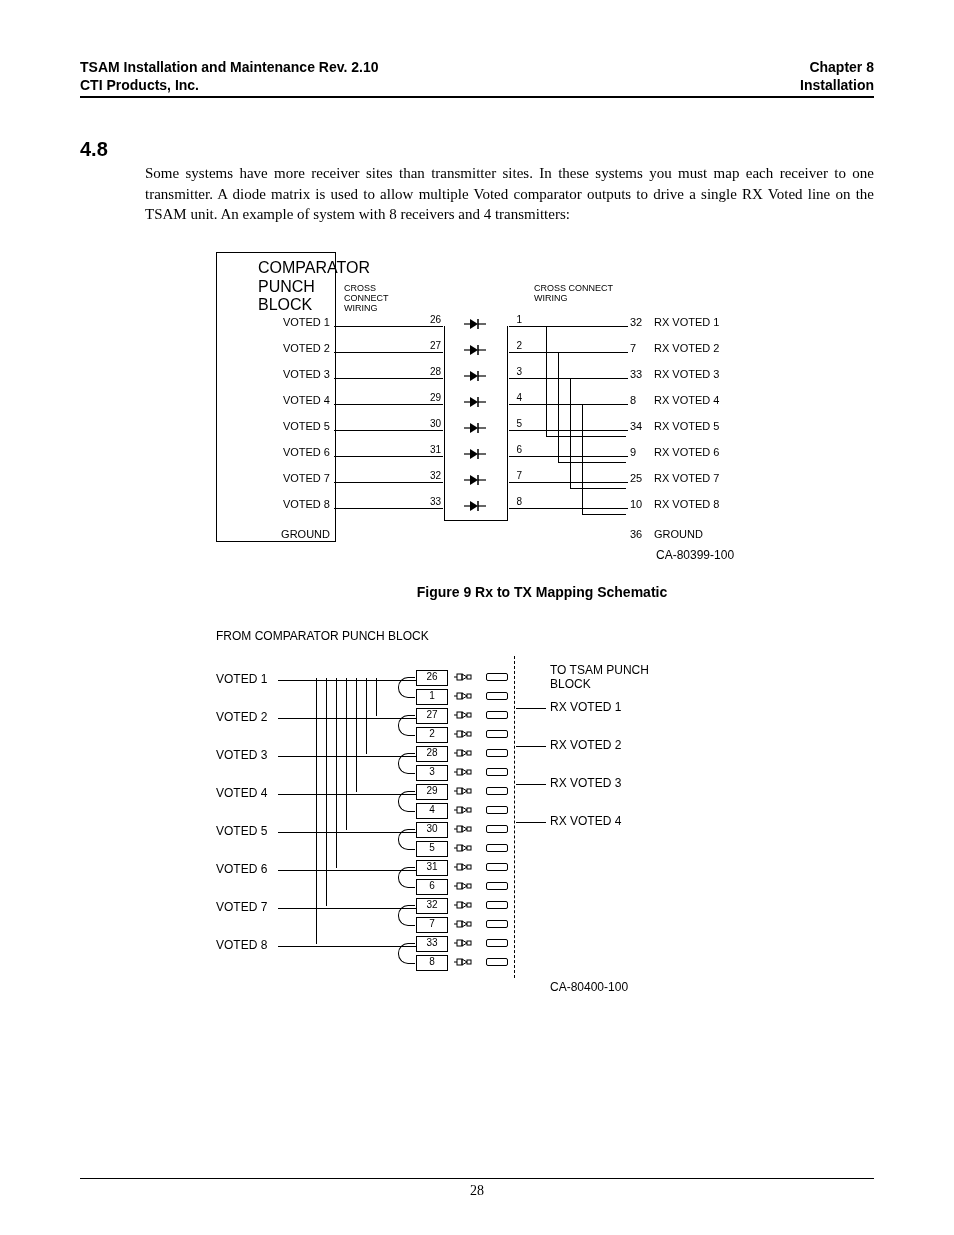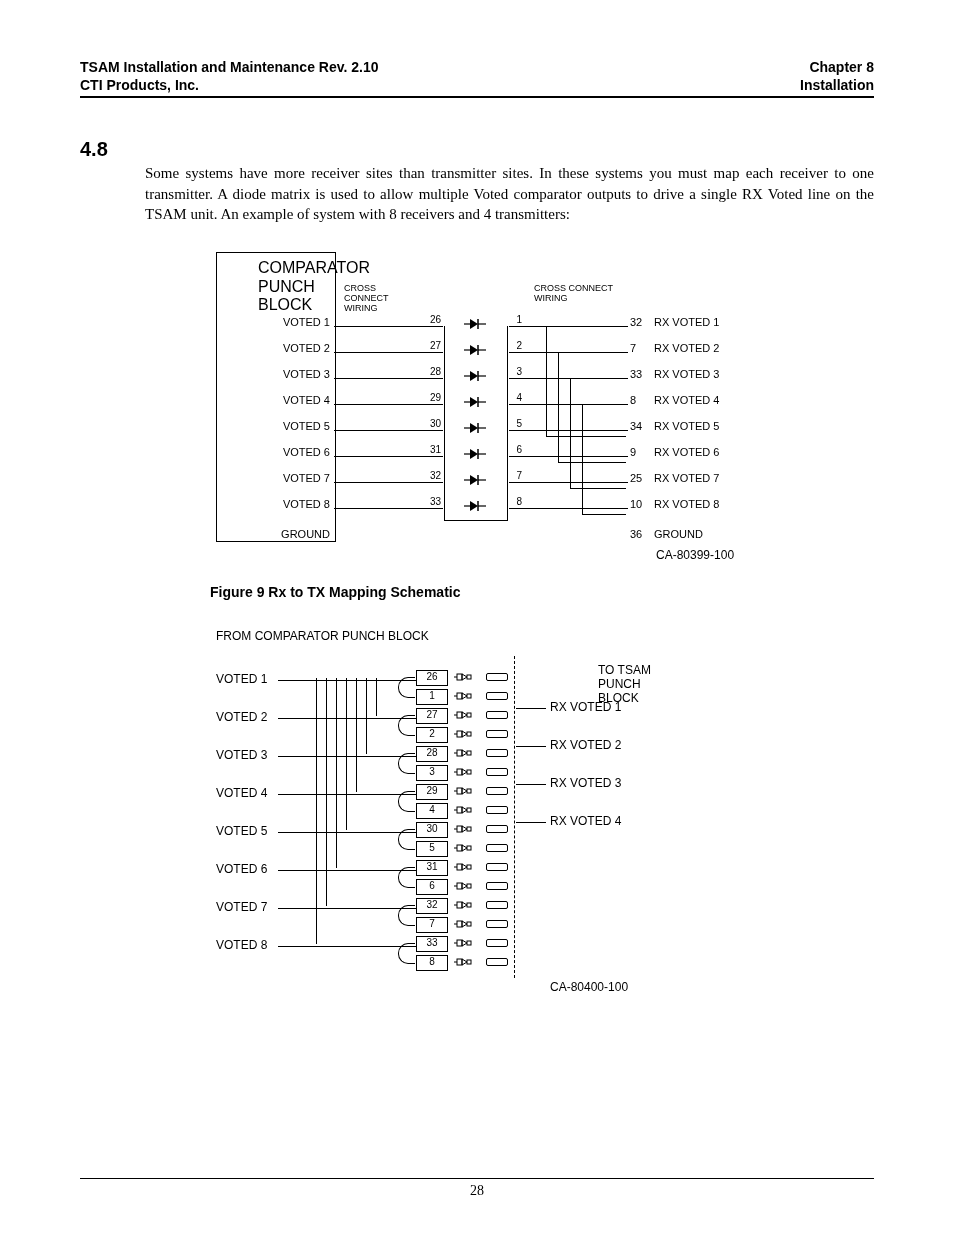--- a/index.html
+++ b/index.html
@@ -45,21 +45,21 @@
     margin-bottom: 28px;
   }
   .figure-wrap {
     margin-left: 130px;
     position: relative;
   }
   .caption {
     font-family: Arial, Helvetica, sans-serif;
     font-weight: bold;
     font-size: 14px;
-    text-align: left;
+    text-align: center;
     margin: 22px 0 30px 130px;
   }
   .footer-rule {
     position: absolute;
     left: 80px; right: 80px; bottom: 56px;
     border-top: 1px solid #000;
   }
   .footer-num {
     position: absolute;
     left: 0; right: 0; bottom: 36px;
@@ -144,21 +144,21 @@
   
   .f2 {
     position: relative;
     width: 440px;
     height: 370px;
     margin-left: 6px;
     font-family: Arial, Helvetica, sans-serif;
     font-size: 12px;
   }
   .f2 .hdrL { position: absolute; left: 0; top: 0; line-height: 1.15; }
-  .f2 .hdrR { position: absolute; left: 334px; top: 34px; line-height: 1.15; margin-left: 48px; }
+  .f2 .hdrR { position: absolute; left: 334px; top: 34px; line-height: 1.15; }
   .f2 .lblL {
     position: absolute; left: 0; font-size: 12px;
   }
   .f2 .lblR {
     position: absolute; left: 334px; font-size: 12px;
   }
   .f2 .rowbox {
     position: absolute; left: 200px; width: 30px; height: 14px;
     border: 1px solid #000; font-size: 10px; text-align: center; line-height: 12px;
     background: #fff;

